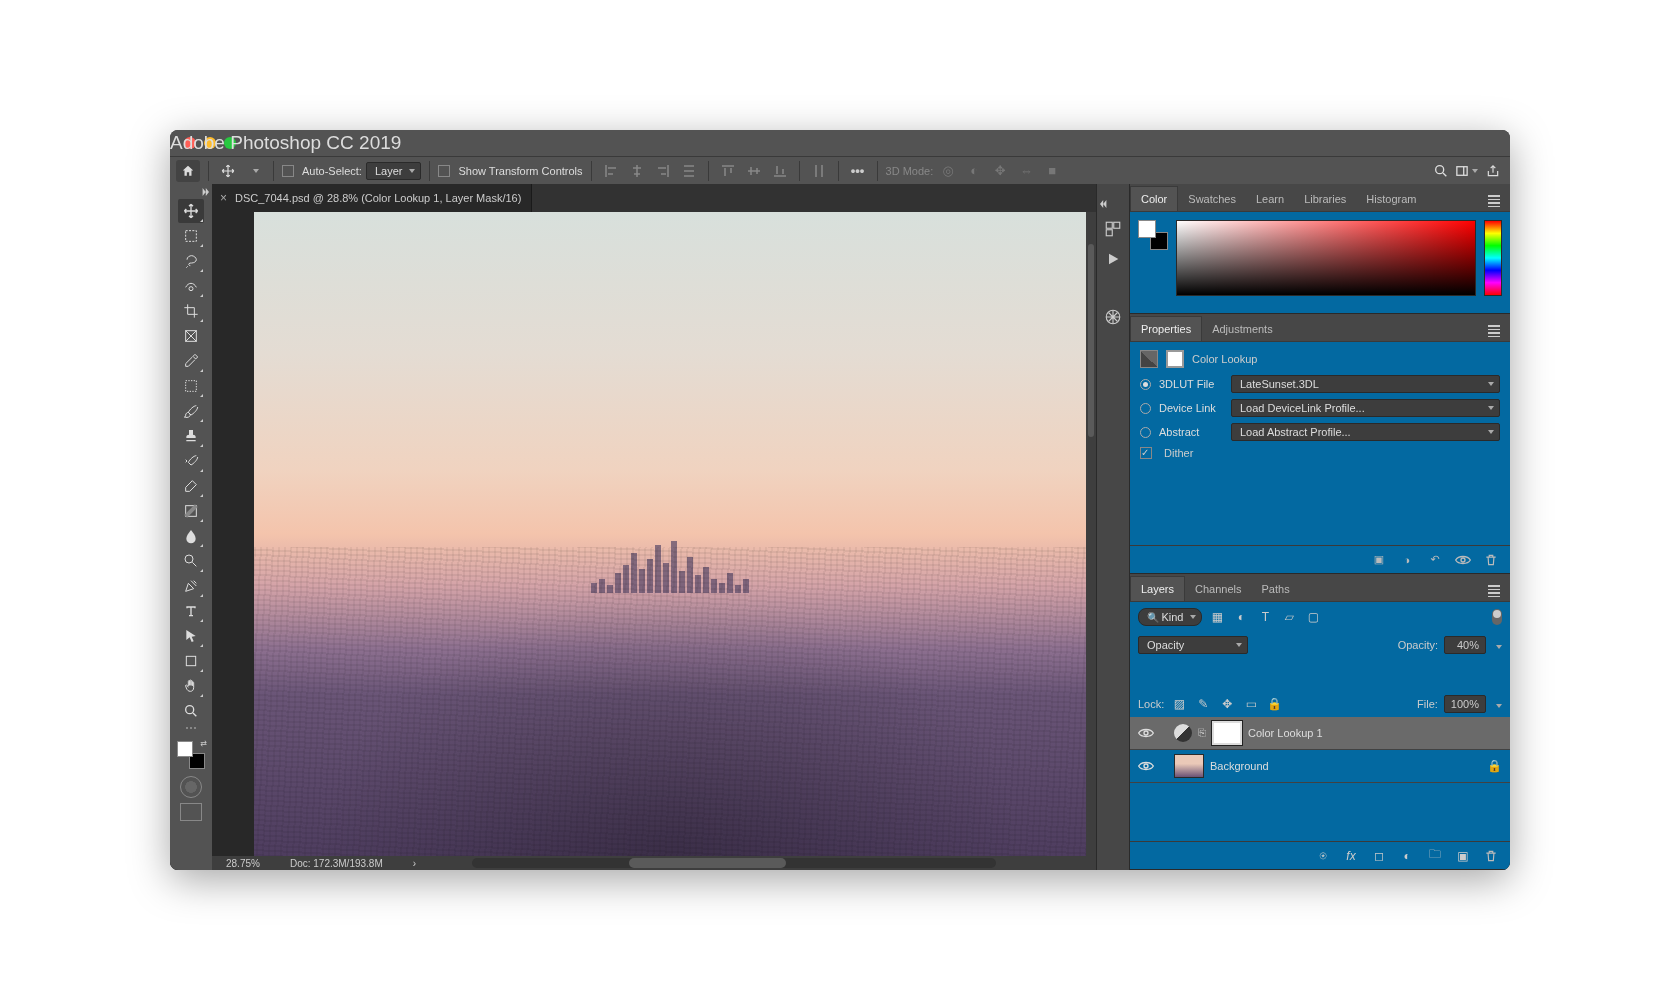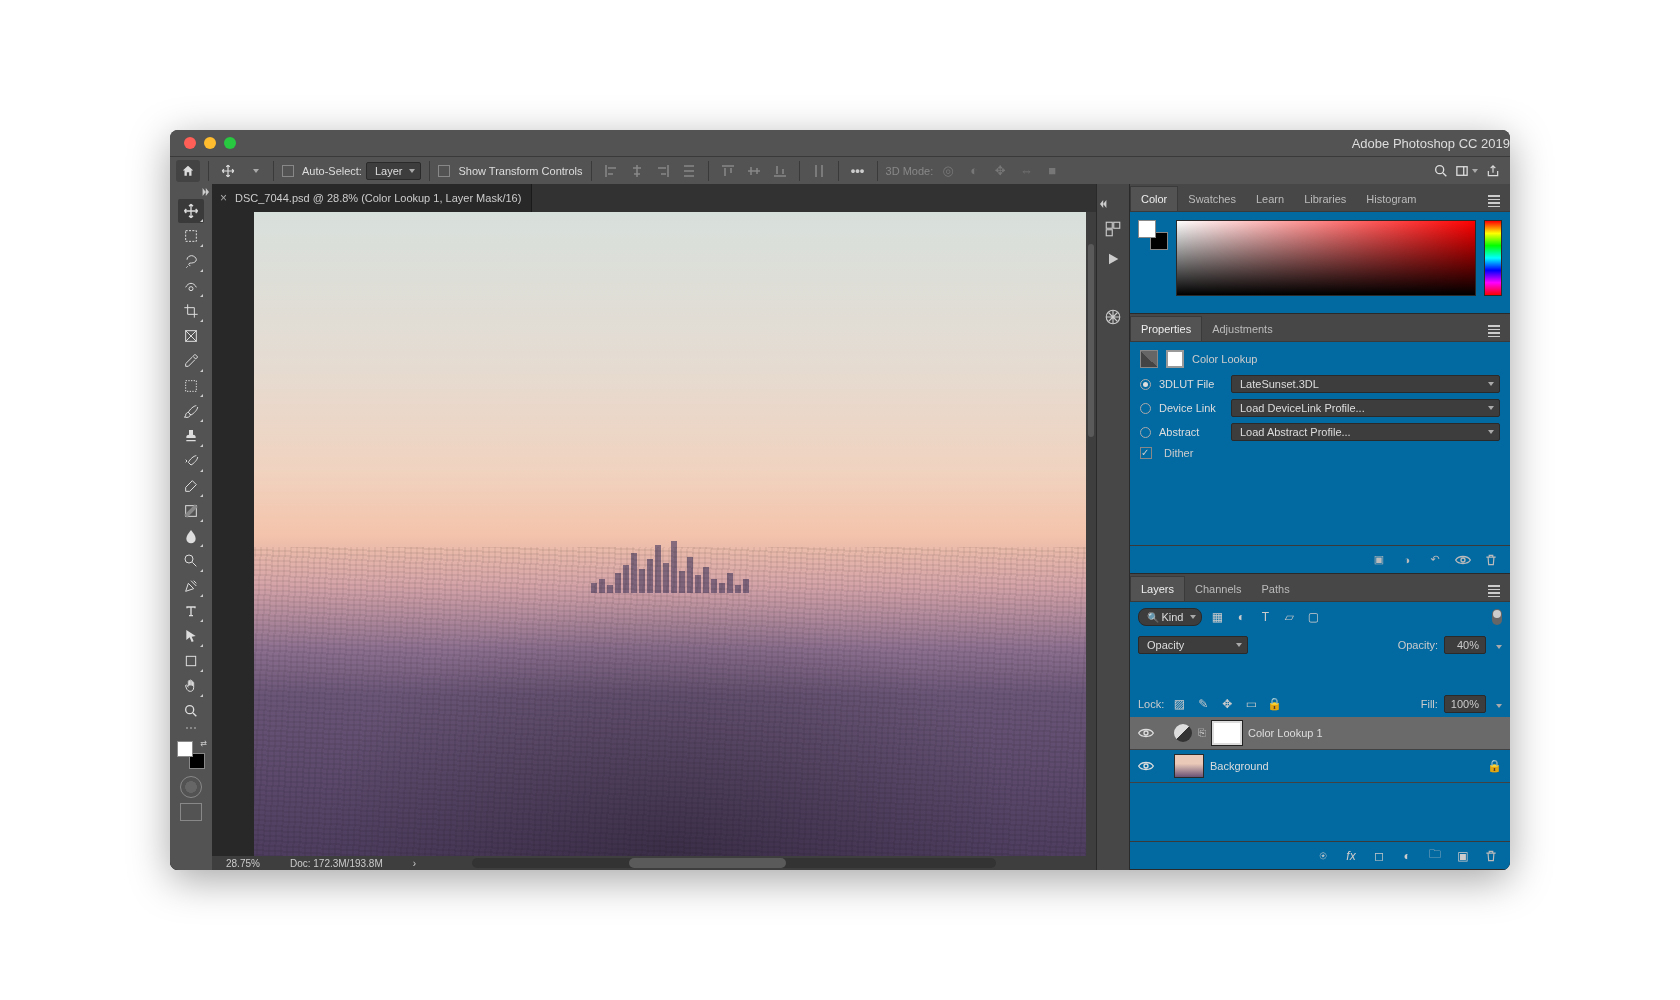--- a/index.html
+++ b/index.html
@@ -2,21 +2,21 @@
 <html><head>
 <meta charset="utf-8">
 <style>
 * { box-sizing: border-box; margin: 0; padding: 0; font-family: -apple-system, "Helvetica Neue", Arial, sans-serif; }
 body { background: #fff; display:flex; align-items:center; justify-content:center; height:100vh;}
 .window { width:1340px; height:740px; background:#323232; border-radius:8px; box-shadow:0 10px 40px rgba(0,0,0,.35); overflow:hidden; display:flex; flex-direction:column; position:relative;}
 .titlebar { height:26px; background:#535353; display:flex; align-items:center; position:relative;}
 .traffic { display:flex; gap:8px; padding-left:14px;}
 .tdot { width:12px; height:12px; border-radius:50%; }
 .tdot.red{background:#ff5f57;} .tdot.yellow{background:#febc2e;} .tdot.green{background:#28c840;}
-.titlebar .title { position:absolute; left:0; right:0; text-align:right; font-size:13px; color:#ddd; pointer-events:none;}
+.titlebar .title { position:absolute; left:0; right:0; text-align:left; font-size:19px; color:#ddd; pointer-events:none;}
 .optionsbar { height:28px; background:#535353; border-top:1px solid #3a3a3a; display:flex; align-items:center; padding:0 6px; gap:4px; color:#ddd; font-size:11px;}
 .optionsbar .home{ width:24px; height:22px; background:#434343; border-radius:3px; display:flex; align-items:center; justify-content:center;}
 .vsep{ width:1px; height:20px; background:#3a3a3a; margin:0 4px;}
 .checkbox{ width:12px; height:12px; border:1px solid #888; display:inline-block; margin-right:4px; vertical-align:middle;}
 .checkbox.checked::after{content:"✓"; color:#ccc; font-size:10px; display:block; line-height:10px;}
 .dropdown{ background:#3d3d3d; border:1px solid #2a2a2a; padding:2px 18px 2px 8px; border-radius:2px; position:relative; font-size:11px; color:#ddd;}
 .dropdown::after{ content:""; position:absolute; right:5px; top:50%; width:0;height:0;border-left:3px solid transparent;border-right:3px solid transparent;border-top:4px solid #aaa; transform:translateY(-50%);}
 .iconbtn{ width:22px; height:20px; display:flex; align-items:center; justify-content:center; color:#ccc; font-size:13px; border-radius:2px;}
 .iconbtn.dim{color:#777;}
 .spacer{flex:1;}
@@ -559,21 +559,21 @@
             <span class="numfield">40%</span>
             <span class="chevr"></span>
           </div>
           <div class="lockrow">
             <span>Lock:</span>
             <div class="lficon">▨</div>
             <div class="lficon">✎</div>
             <div class="lficon">✥</div>
             <div class="lficon">▭</div>
             <div class="lficon">🔒</div>
-            <span style="margin-left:auto">Fill:</span>
+            <span style="margin-left:auto">File:</span>
             <span class="numfield">100%</span>
             <span class="chevr"></span>
           </div>
           <div class="layerlist">
             <div class="layer sel">
               <div class="eye">
                   <svg width="16" height="12" viewBox="0 0 24 18" fill="none" stroke="#ddd" stroke-width="2">
                     <path d="M1 9c4-7 18-7 22 0-4 7-18 7-22 0z"></path>
                     <circle cx="12" cy="9" r="3"></circle>
                   </svg>

